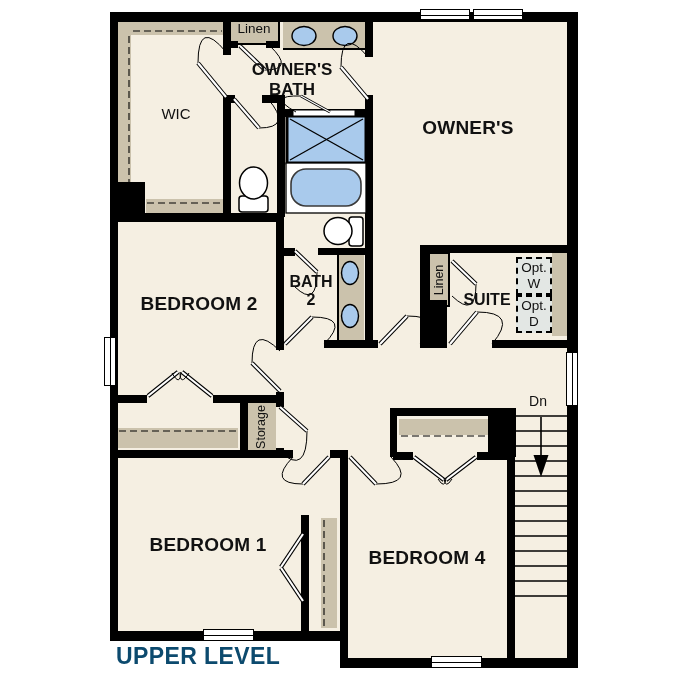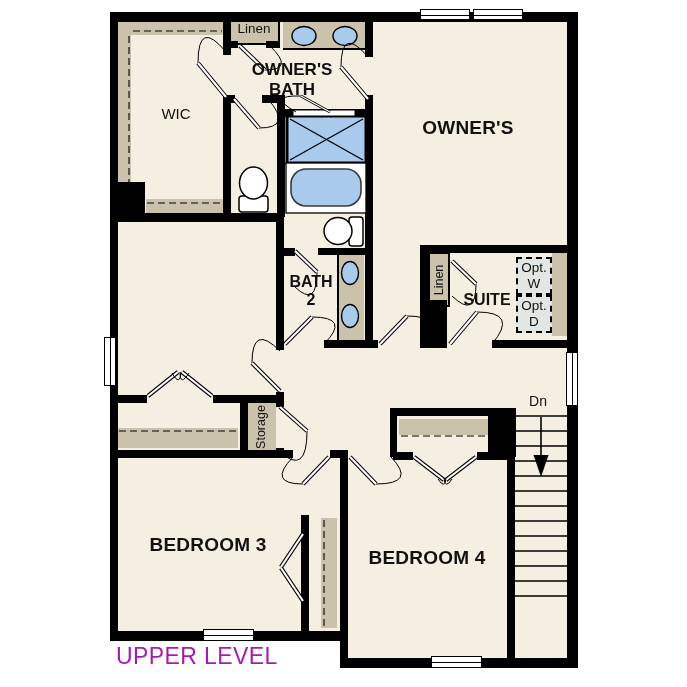--- a/index.html
+++ b/index.html
@@ -17,21 +17,21 @@
   .counter{position:absolute;background:var(--tan);box-sizing:border-box;}
   .win{position:absolute;background:#fff;border:1.5px solid var(--wall);box-sizing:border-box;}
   .win .mullh{position:absolute;left:0;right:0;top:50%;height:0;border-top:1px solid var(--wall);}
   .win .mullv{position:absolute;top:0;bottom:0;left:50%;width:0;border-left:1px solid var(--wall);}
   svg.layer{position:absolute;left:0;top:0;}
   .lbl{position:absolute;transform:translate(-50%,-50%);color:#111;text-align:center;white-space:nowrap;line-height:1.15;}
   .b{font-weight:700;}
   .room{font-size:19px;letter-spacing:.2px;}
   .sm{font-size:13.5px;}
   .vert{transform:translate(-50%,-50%) rotate(-90deg);}
-  .title{position:absolute;font-weight:400;font-size:23px;color:#a21caf;letter-spacing:.4px;}
+  .title{position:absolute;font-weight:700;font-size:23px;color:#0c4a6e;letter-spacing:.4px;}
 </style>
 </head>
 <body>
 
 <div id="plan">
 
   <div class="floor" style="left:114px;top:16px;width:456px;height:618px;"></div>
   <div class="floor" style="left:344px;top:630px;width:226px;height:32px;"></div>
 
   <div class="shelf" style="left:118px;top:22px;width:105px;height:13px;"></div>
@@ -253,26 +253,27 @@
   </svg>
 
   <div class="lbl sm" style="left:176px;top:114px;font-size:15px;">WIC</div>
   <div class="lbl b" style="left:292px;top:80px;font-size:17px;">
     <span style="display:block;">OWNER'S</span>
     <span style="display:block;">BATH</span>
   </div>
   <div class="lbl b room" style="left:468px;top:128px;">
     <span style="display:block;">OWNER'S</span>
   </div>
+  <div class="lbl b room" style="left:199px;top:304px;">BEDROOM 2</div>
   <div class="lbl b" style="left:311px;top:291px;font-size:16px;">
     <span style="display:block;">BATH</span>
     <span style="display:block;">2</span>
   </div>
   <div class="lbl b" style="left:487px;top:300px;font-size:16px;">SUITE</div>
-  <div class="lbl b room" style="left:208px;top:545px;">BEDROOM 3</div>
+  <div class="lbl b room" style="left:208px;top:545px;">BEDROOM 1</div>
   <div class="lbl b room" style="left:427px;top:558px;">BEDROOM 4</div>
   <div class="lbl sm" style="left:254px;top:29px;">Linen</div>
   <div class="lbl vert" style="left:439px;top:280px;font-size:12.5px;">Linen</div>
   <div class="lbl vert" style="left:261px;top:427px;font-size:12.5px;">Storage</div>
   <div class="lbl sm" style="left:534px;top:276px;line-height:1.2;">
     <span style="display:block;">Opt.</span>
     <span style="display:block;">W</span>
   </div>
   <div class="lbl sm" style="left:534px;top:314px;line-height:1.2;">
     <span style="display:block;">Opt.</span>

